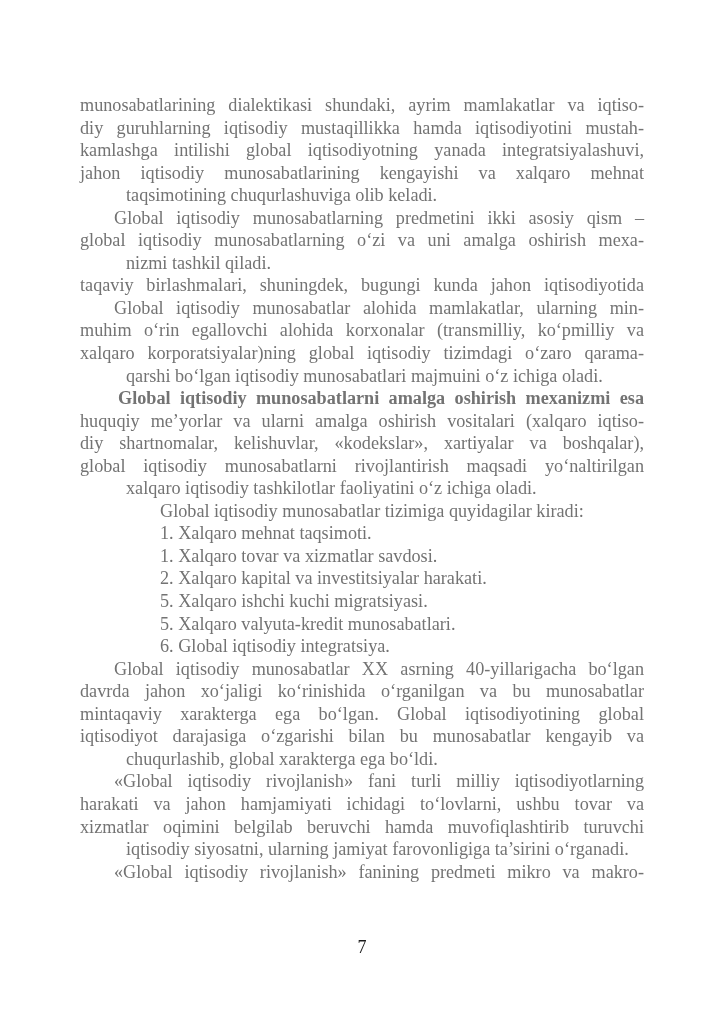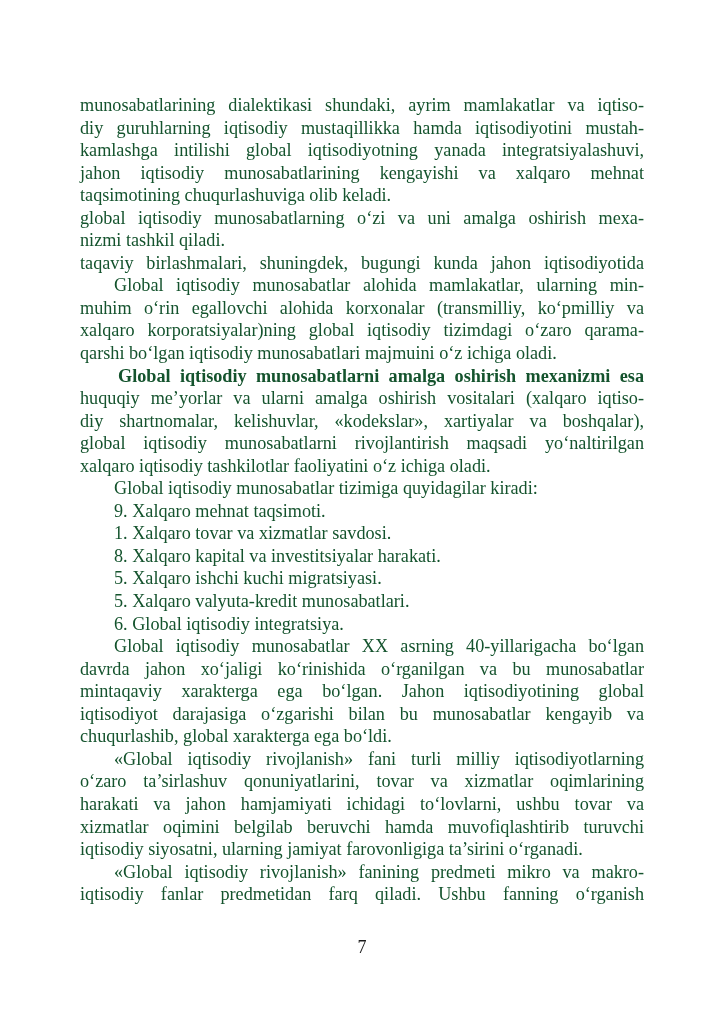--- a/index.html
+++ b/index.html
@@ -5,30 +5,30 @@
   html, body { margin: 0; padding: 0; background: #ffffff; }
   body { width: 724px; height: 1024px; position: relative; overflow: hidden; }
   .page {
     position: absolute;
     left: 80px;
     top: 94px;
     width: 564px;
     font-family: "Liberation Serif", serif;
     font-size: 18.2px;
     line-height: 22.55px;
-    color: #14532d;
+    color: #737373;
   }
   .page p {
     margin: 0;
     text-align: justify;
     text-align-last: left;
     hyphens: manual;
   }
   .line { display: block; text-align: justify; text-align-last: justify; white-space: nowrap; }
-  .line.last { text-align-last: left; }
+  .line.last { text-align-last: left; margin-left: 46px; }
   .line.ind { padding-left: 34px; }
   .line.ind2 { padding-left: 38px; font-weight: bold; }
   .pagenum {
     position: absolute;
     left: 0; width: 724px;
     top: 937px;
     text-align: center;
     font-family: "Liberation Serif", serif;
     font-size: 18px;
     color: #1a1a1a;
@@ -41,20 +41,21 @@
 
   <p>
     <span class="line">munosabatlarining dialektikasi shundaki, ayrim mamlakatlar va iqtiso-</span>
     <span class="line">diy guruhlarning iqtisodiy mustaqillikka hamda iqtisodiyotini mustah-</span>
     <span class="line">kamlashga intilishi global iqtisodiyotning yanada integratsiyalashuvi,</span>
     <span class="line">jahon iqtisodiy munosabatlarining kengayishi va xalqaro mehnat</span>
     <span class="line last">taqsimotining chuqurlashuviga olib keladi.</span>
   </p>
 
   <p>
+    <span class="line ind">Global iqtisodiy munosabatlarning predmetini ikki asosiy qism –</span>
     <span class="line">global iqtisodiy munosabatlarning o‘zi va uni amalga oshirish mexa-</span>
     <span class="line last">nizmi tashkil qiladi.</span>
   </p>
 
   <p>
     <span class="line">taqaviy birlashmalari, shuningdek, bugungi kunda jahon iqtisodiyotida</span>
     <span class="line ind">Global iqtisodiy munosabatlar alohida mamlakatlar, ularning min-</span>
     <span class="line">muhim o‘rin egallovchi alohida korxonalar (transmilliy, ko‘pmilliy va</span>
     <span class="line">xalqaro korporatsiyalar)ning global iqtisodiy tizimdagi o‘zaro qarama-</span>
     <span class="line last">qarshi bo‘lgan iqtisodiy munosabatlari majmuini o‘z ichiga oladi.</span>
@@ -66,43 +67,41 @@
     <span class="line">diy shartnomalar, kelishuvlar, «kodekslar», xartiyalar va boshqalar),</span>
     <span class="line">global iqtisodiy munosabatlarni rivojlantirish maqsadi yo‘naltirilgan</span>
     <span class="line last">xalqaro iqtisodiy tashkilotlar faoliyatini o‘z ichiga oladi.</span>
   </p>
 
   <p>
     <span class="line ind last">Global iqtisodiy munosabatlar tizimiga quyidagilar kiradi:</span>
   </p>
 
   <div>
-    <span class="line ind last">9. Xalqaro mehnat taqsimoti.</span>
+    <span class="line ind last">1. Xalqaro mehnat taqsimoti.</span>
     <span class="line ind last">1. Xalqaro tovar va xizmatlar savdosi.</span>
-    <span class="line ind last">8. Xalqaro kapital va investitsiyalar harakati.</span>
+    <span class="line ind last">2. Xalqaro kapital va investitsiyalar harakati.</span>
     <span class="line ind last">5. Xalqaro ishchi kuchi migratsiyasi.</span>
     <span class="line ind last">5. Xalqaro valyuta-kredit munosabatlari.</span>
     <span class="line ind last">6. Global iqtisodiy integratsiya.</span>
   </div>
 
   <p>
     <span class="line ind">Global iqtisodiy munosabatlar XX asrning 40-yillarigacha bo‘lgan</span>
     <span class="line">davrda jahon xo‘jaligi ko‘rinishida o‘rganilgan va bu munosabatlar</span>
-    <span class="line">mintaqaviy xarakterga ega bo‘lgan. Jahon iqtisodiyotining global</span>
+    <span class="line">mintaqaviy xarakterga ega bo‘lgan. Global iqtisodiyotining global</span>
     <span class="line">iqtisodiyot darajasiga o‘zgarishi bilan bu munosabatlar kengayib va</span>
     <span class="line last">chuqurlashib, global xarakterga ega bo‘ldi.</span>
   </p>
 
   <p>
     <span class="line ind">«Global iqtisodiy rivojlanish» fani turli milliy iqtisodiyotlarning</span>
-    <span class="line">o‘zaro ta’sirlashuv qonuniyatlarini, tovar va xizmatlar oqimlarining</span>
     <span class="line">harakati va jahon hamjamiyati ichidagi to‘lovlarni, ushbu tovar va</span>
     <span class="line">xizmatlar oqimini belgilab beruvchi hamda muvofiqlashtirib turuvchi</span>
     <span class="line last">iqtisodiy siyosatni, ularning jamiyat farovonligiga ta’sirini o‘rganadi.</span>
   </p>
 
   <p>
     <span class="line ind">«Global iqtisodiy rivojlanish» fanining predmeti mikro va makro-</span>
-    <span class="line">iqtisodiy fanlar predmetidan farq qiladi. Ushbu fanning o‘rganish</span>
   </p>
 </div>
 
 <div class="pagenum">7</div>
 
 </body></html>

